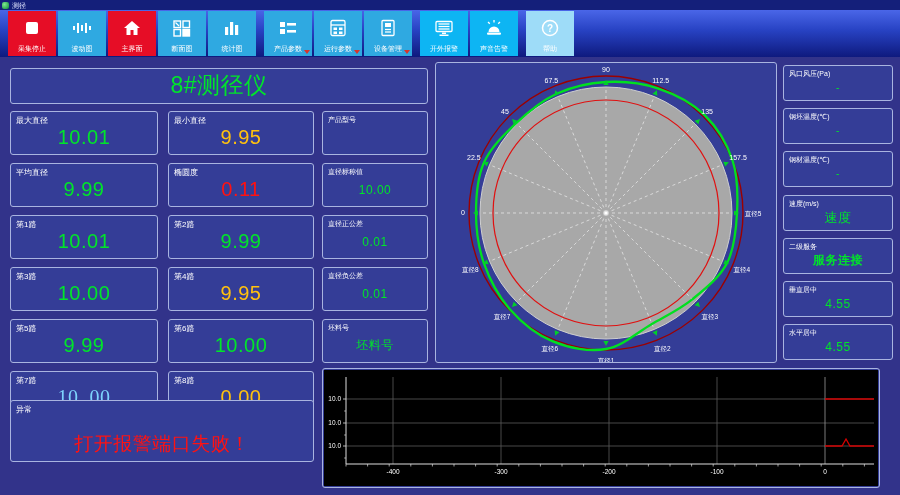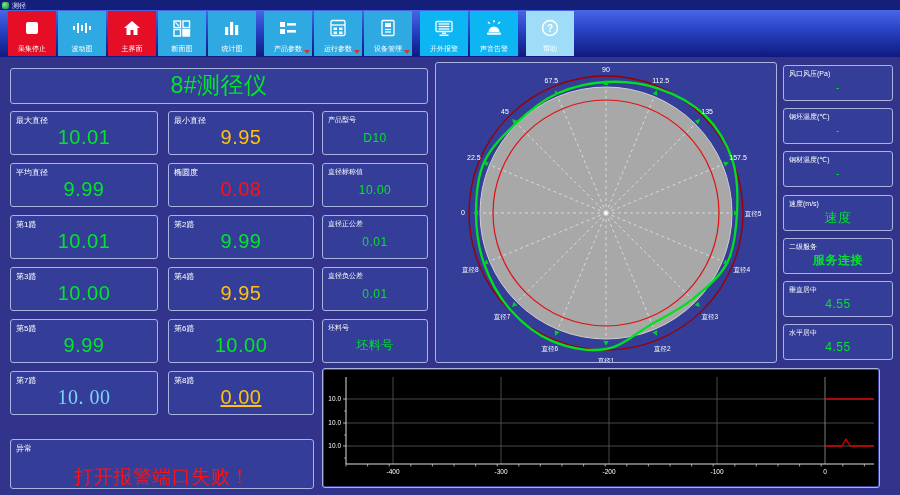--- a/index.html
+++ b/index.html
@@ -228,30 +228,29 @@
 <div class="box" style="left:10px;top:111px;width:148px;height:44px">
   <div class="box-label">最大直径</div>
   <div class="box-value" style="color: rgb(0, 229, 42);">10.01</div>
 </div>
 <div class="box" style="left:168px;top:111px;width:146px;height:44px">
   <div class="box-label">最小直径</div>
   <div class="box-value" style="color: rgb(255, 193, 14);">9.95</div>
 </div>
 <div class="box" style="left:322px;top:111px;width:106px;height:44px">
   <div class="box-label r-label">产品型号</div>
-  <div class="box-value v-small" style="color: rgb(0, 229, 42);">D10</div>
 </div>
 
 <div class="box" style="left:10px;top:163px;width:148px;height:44px">
   <div class="box-label">平均直径</div>
   <div class="box-value" style="color: rgb(0, 229, 42);">9.99</div>
 </div>
 <div class="box" style="left:168px;top:163px;width:146px;height:44px">
   <div class="box-label">椭圆度</div>
-  <div class="box-value" style="color: rgb(255, 18, 18);">0.08</div>
+  <div class="box-value" style="color: rgb(255, 18, 18);">0.11</div>
 </div>
 <div class="box" style="left:322px;top:163px;width:106px;height:44px">
   <div class="box-label r-label">直径标称值</div>
   <div class="box-value v-small" style="color: rgb(0, 229, 42);">10.00</div>
 </div>
 
 <div class="box" style="left:10px;top:215px;width:148px;height:44px">
   <div class="box-label">第1路</div>
   <div class="box-value" style="color: rgb(0, 229, 42);">10.01</div>
 </div>
@@ -292,21 +291,21 @@
 
 <div class="box" style="left:10px;top:371px;width:148px;height:44px">
   <div class="box-label">第7路</div>
   <div class="box-value v-serif" style="color: #7dd3fc;">10. 00</div>
 </div>
 <div class="box" style="left:168px;top:371px;width:146px;height:44px">
   <div class="box-label">第8路</div>
   <div class="box-value" style="color: rgb(255, 193, 14); text-decoration: underline;">0.00</div>
 </div>
 
-<div class="box" style="left:10px;top:439px;width:304px;height:50px">
+<div class="box" style="left:10px;top:400px;width:304px;height:62px">
   <div class="box-label">异常</div>
   <div class="box-value v-alarm" style="color: rgb(255, 18, 18); margin-top: 16px;">打开报警端口失败！</div>
 </div>
 
 <div class="chart-panel" style="left:435px;top:62px;width:342px;height:301px">
   <svg id="polar-svg" width="340" height="299" viewBox="0 0 340 299">
       <circle cx="170" cy="150" r="126" fill="#a8a8a8" stroke="#cfcfcf" stroke-width="1"></circle>
       <line x1="170" y1="150" x2="296" y2="150" stroke="#ececec" stroke-width="0.8" stroke-dasharray="3,3" opacity="0.9"></line>
       <line x1="170" y1="150" x2="286.4088210964221" y2="101.7818875219987" stroke="#ececec" stroke-width="0.8" stroke-dasharray="3,3" opacity="0.9"></line>
       <line x1="170" y1="150" x2="259.095454429505" y2="60.90454557049502" stroke="#ececec" stroke-width="0.8" stroke-dasharray="3,3" opacity="0.9"></line>

